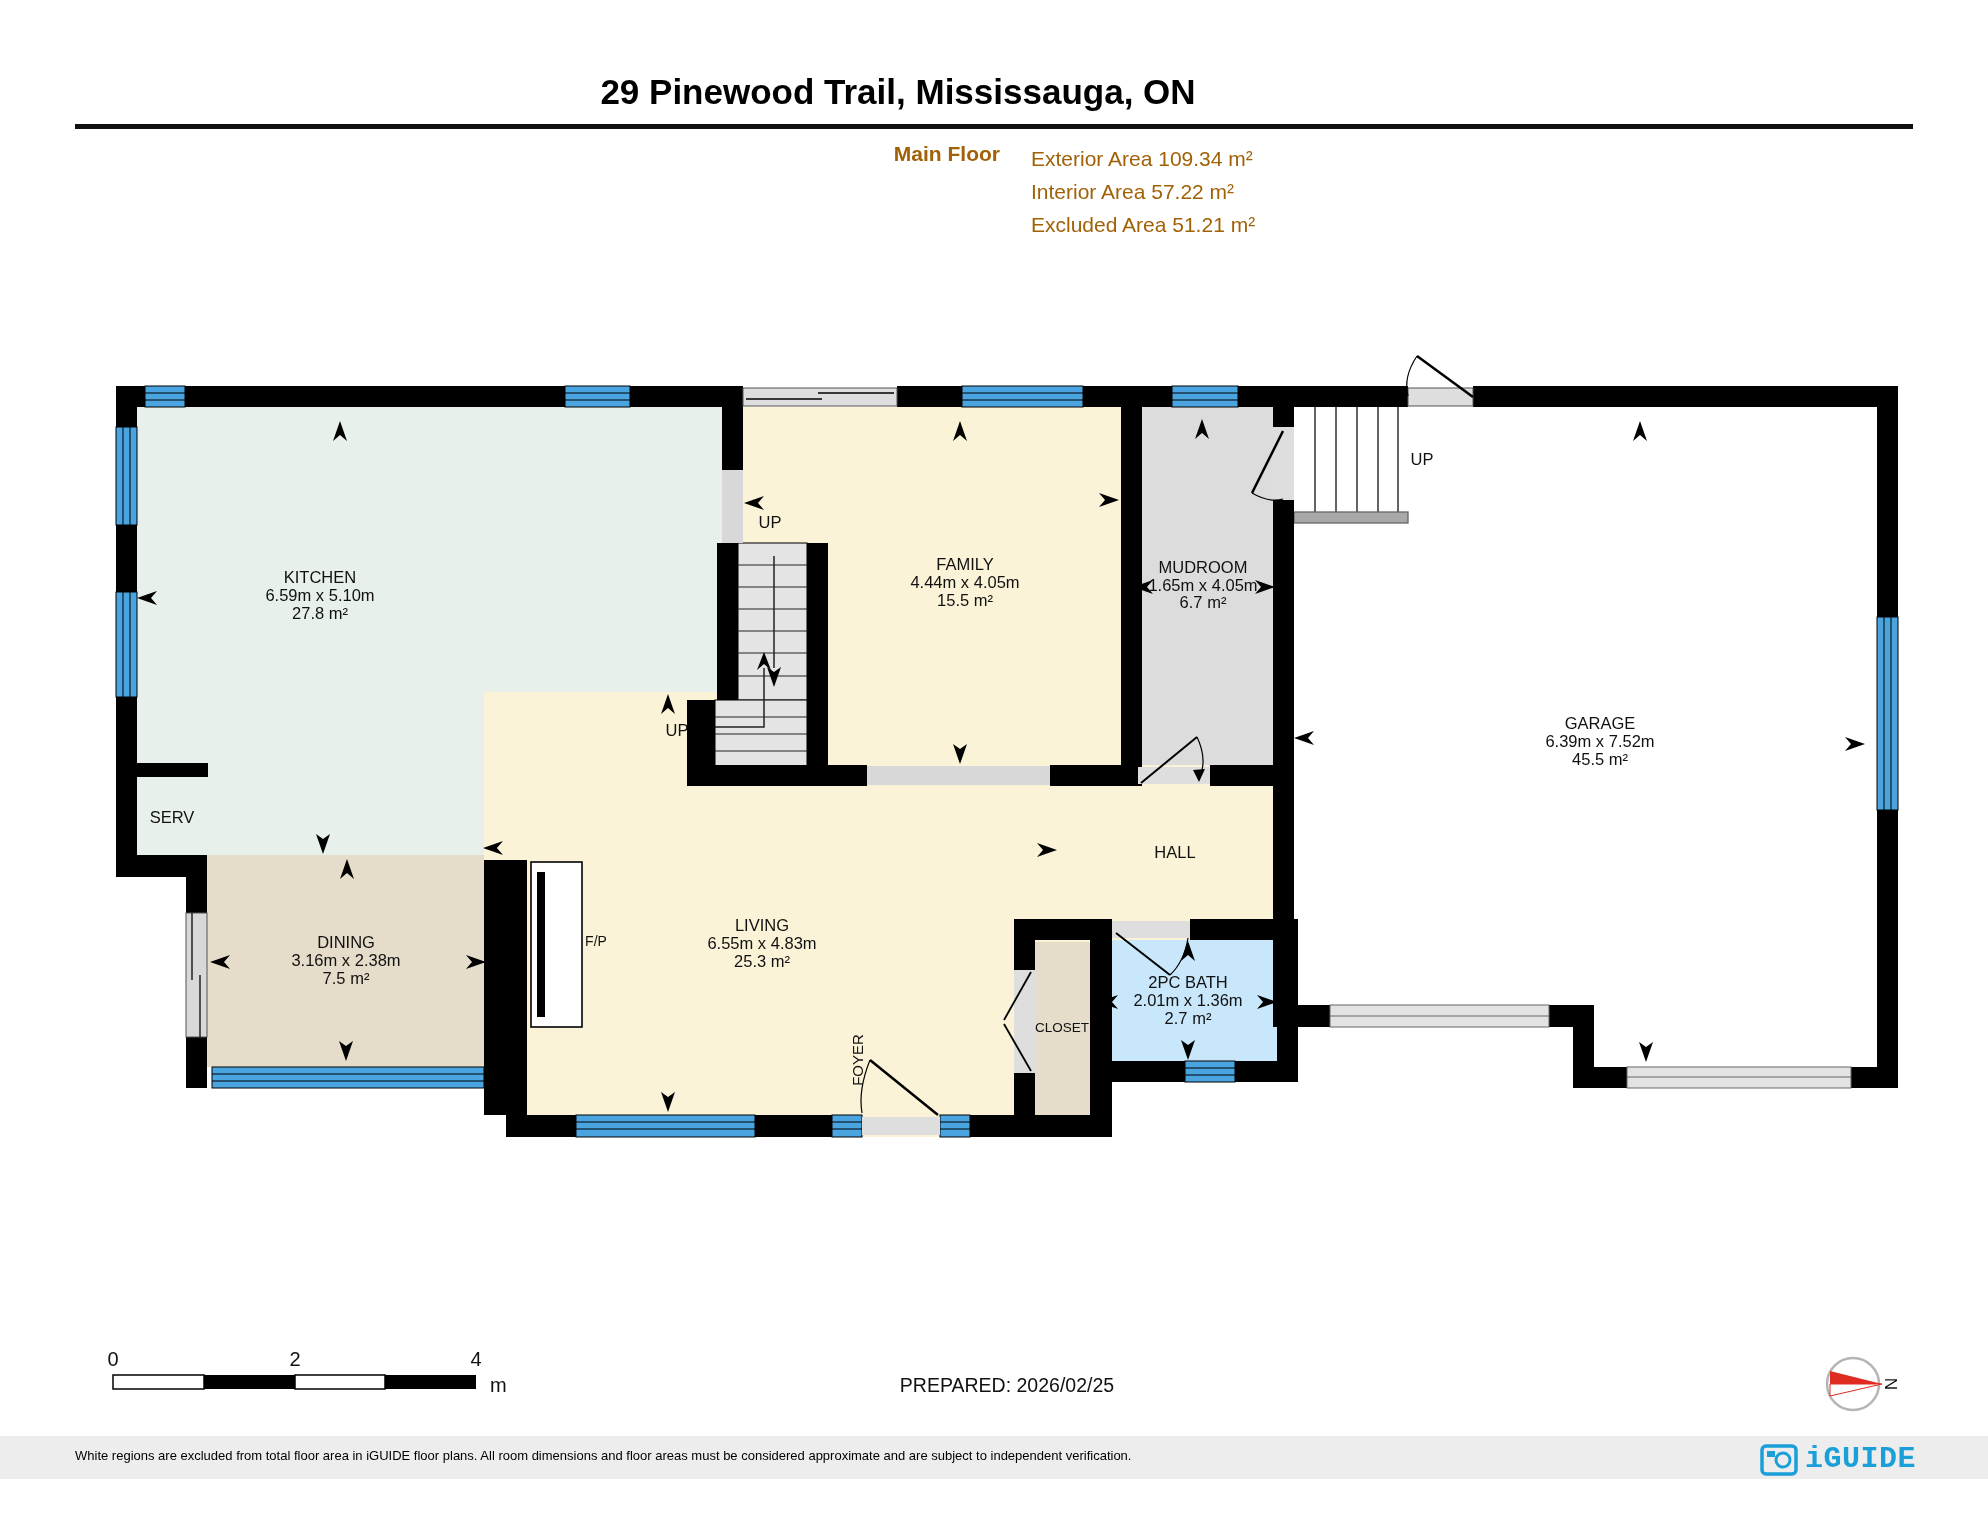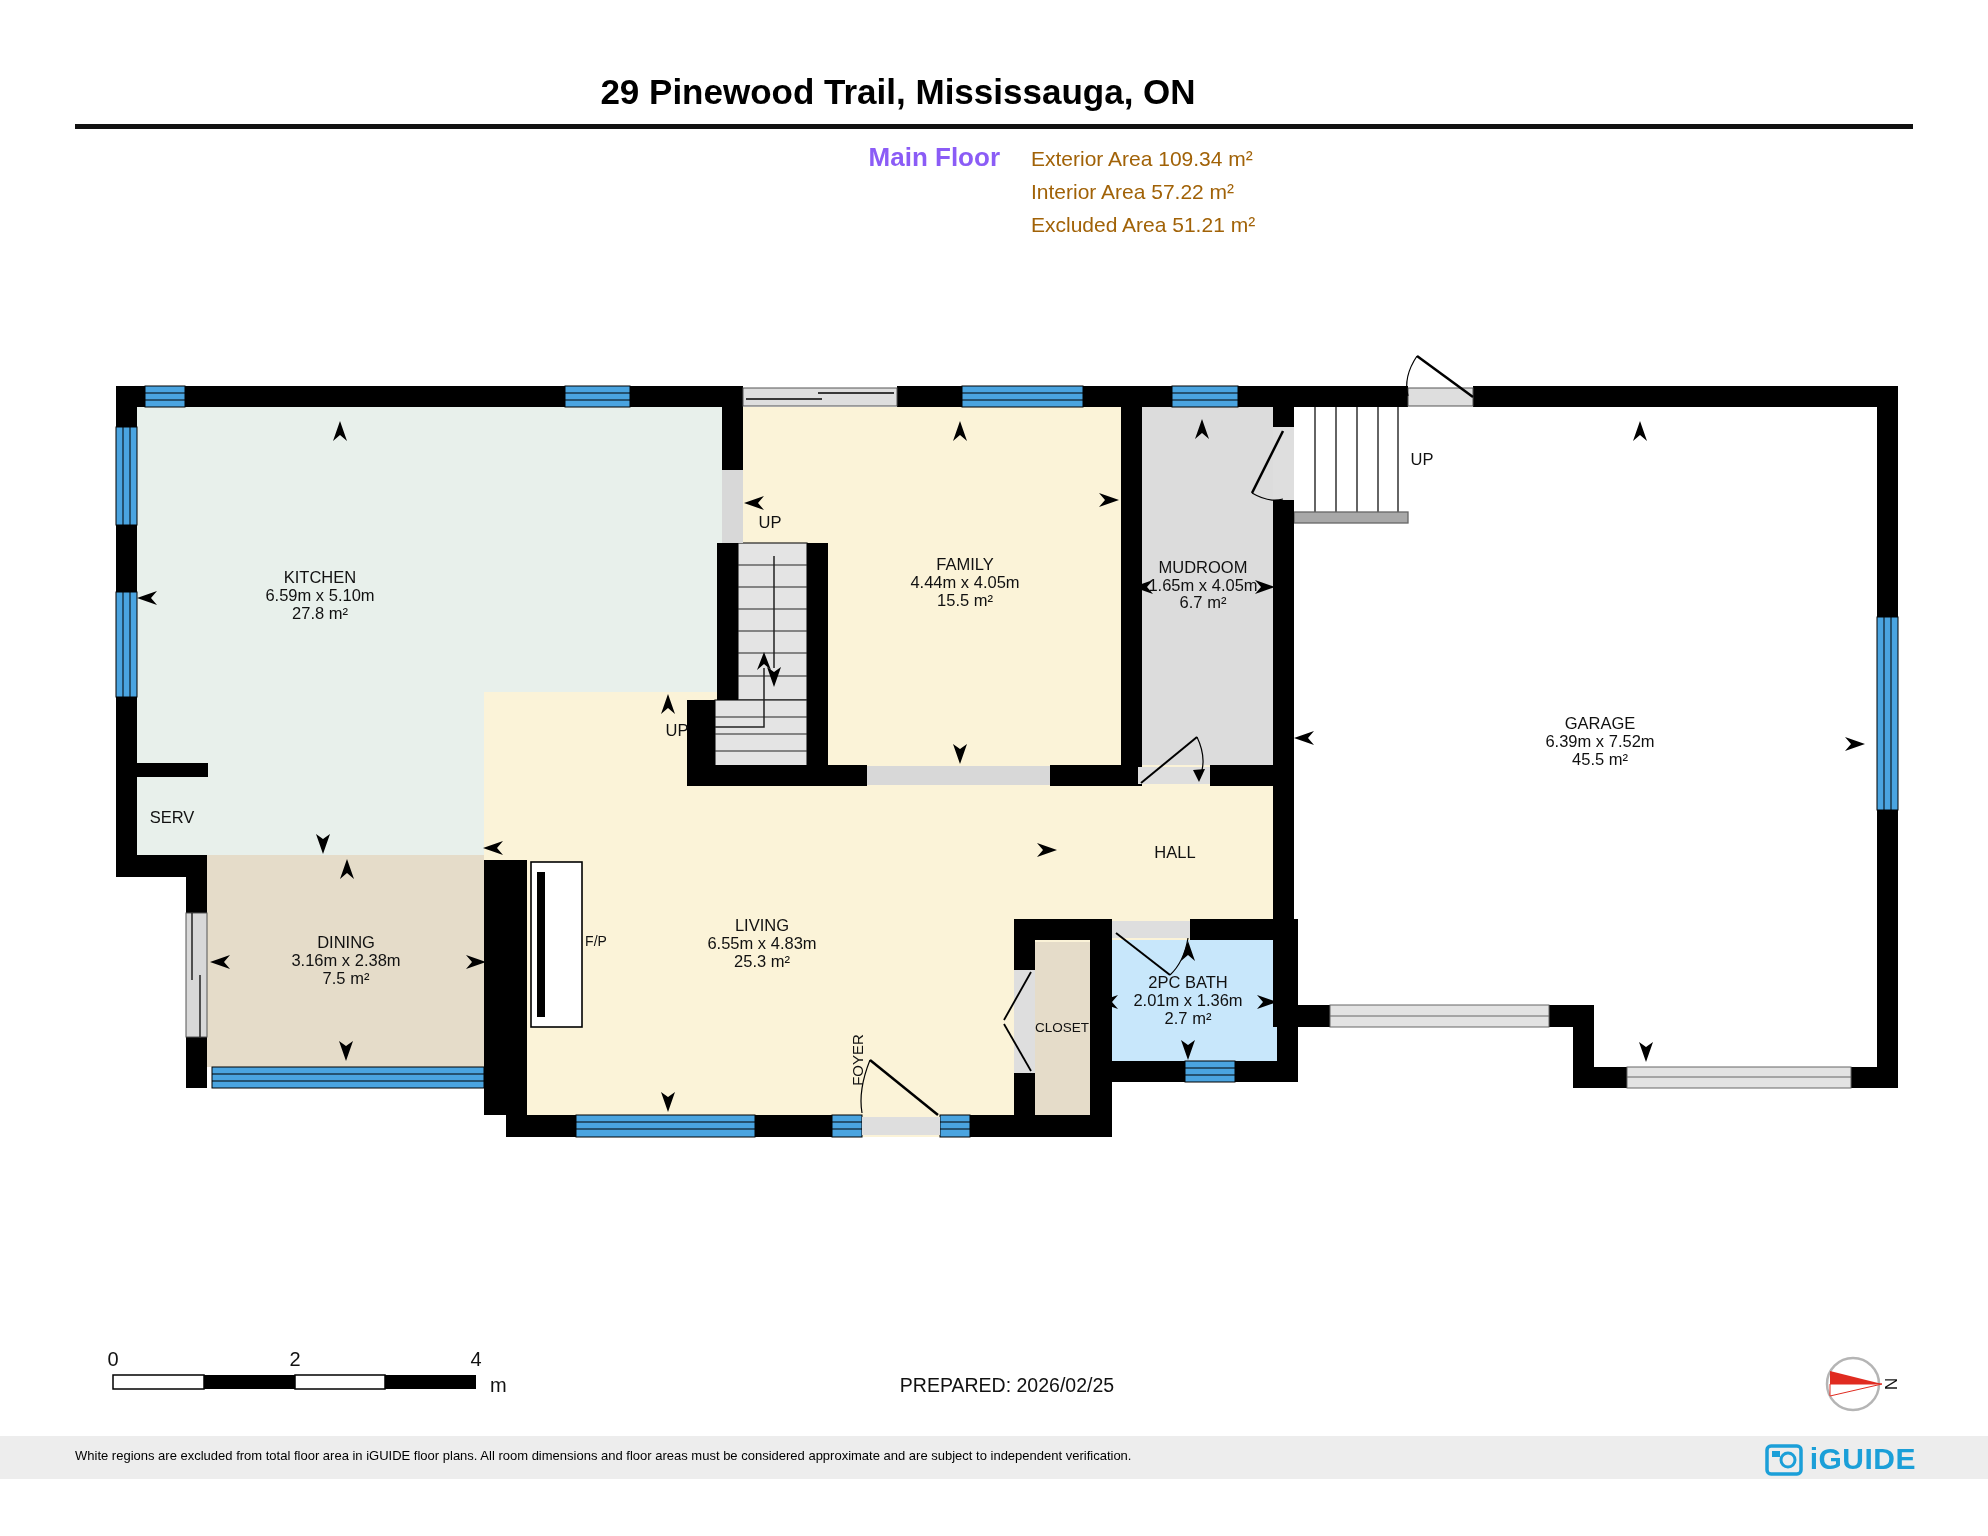--- a/index.html
+++ b/index.html
@@ -1,26 +1,26 @@
 <!DOCTYPE html>
 <html><head>
 <meta charset="utf-8">
 <style>
   html,body{margin:0;padding:0;background:#fff;}
   body{width:1988px;height:1536px;position:relative;font-family:"Liberation Sans",sans-serif;overflow:hidden;}
   .page{position:absolute;left:0;top:0;width:1988px;height:1536px;}
   .title{position:absolute;left:0;top:72px;width:1796px;text-align:center;font-size:35px;font-weight:bold;color:#000;}
   .rule{position:absolute;left:75px;top:124px;width:1838px;height:5px;background:#111;}
-  .floor-label{position:absolute;right:988px;top:142px;font-size:26px;font-weight:bold;color:#8b5cf6;white-space:nowrap;}
+  .floor-label{position:absolute;right:988px;top:142px;font-size:21px;font-weight:bold;color:#a16207;white-space:nowrap;}
   .areas{position:absolute;left:1031px;top:142px;font-size:21px;color:#a16207;line-height:33px;}
   .plan-svg{position:absolute;left:0;top:0;}
   .footer-bar{position:absolute;left:0;top:1436px;width:1988px;height:43px;background:#ededed;}
   .disclaimer{position:absolute;left:75px;top:1448px;font-size:13px;color:#000;}
   .logo{position:absolute;right:72px;top:1441px;display:flex;align-items:center;}
-  .logo-text{font-size:30px;font-weight:bold;color:#1b9fd8;margin-left:6px;letter-spacing:0.5px;}
+  .logo-text{font-size:30px;font-weight:bold;color:#1b9fd8;margin-left:6px;letter-spacing:0.5px;font-family:Liberation Mono, monospace;}
   svg text{fill:#111;}
 </style>
 </head>
 <body>
 
 <div class="page">
 
   <div class="title">29 Pinewood Trail, Mississauga, ON</div>
   <div class="rule"></div>
   <div class="floor-label">Main Floor</div>

